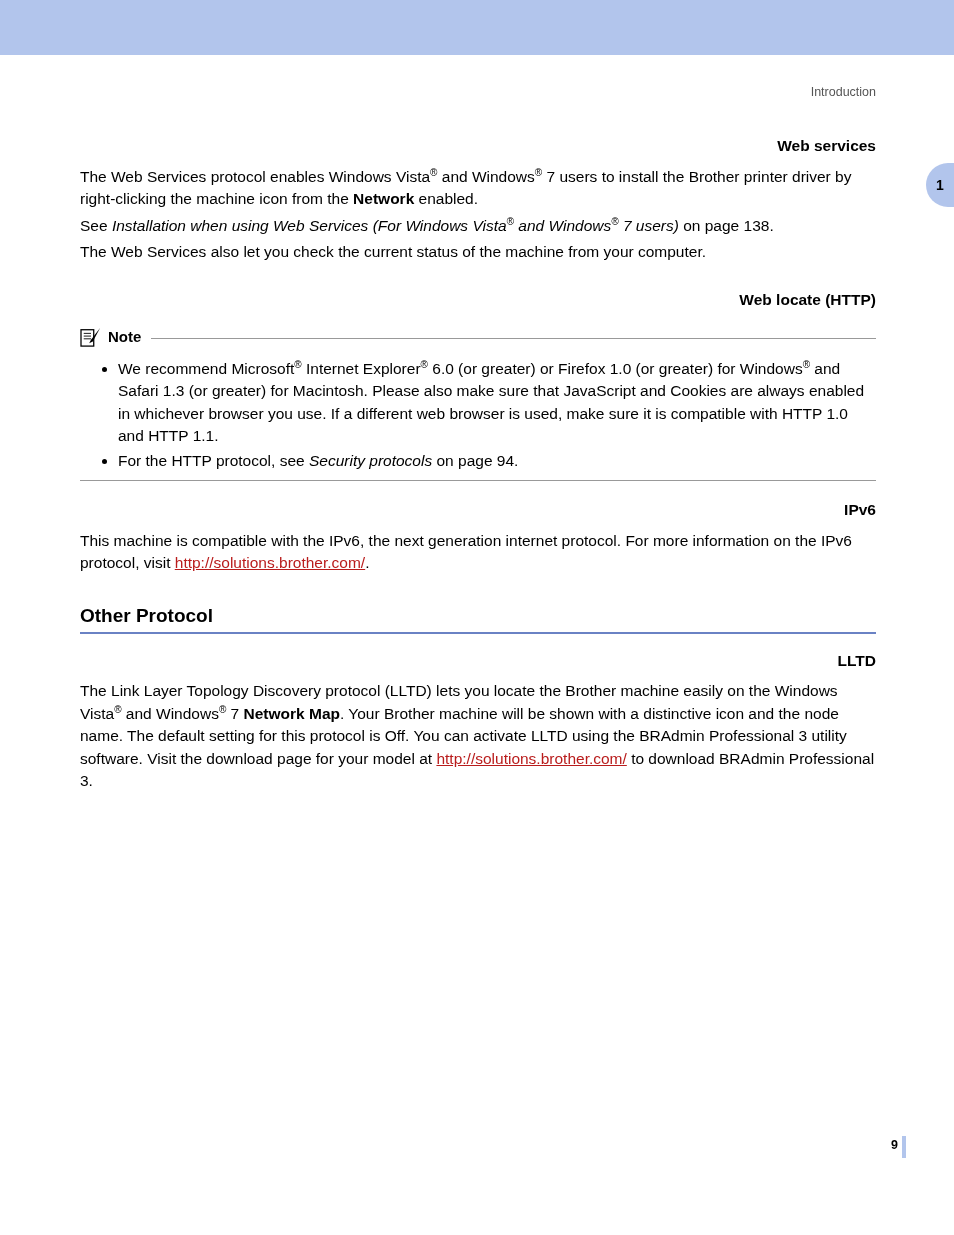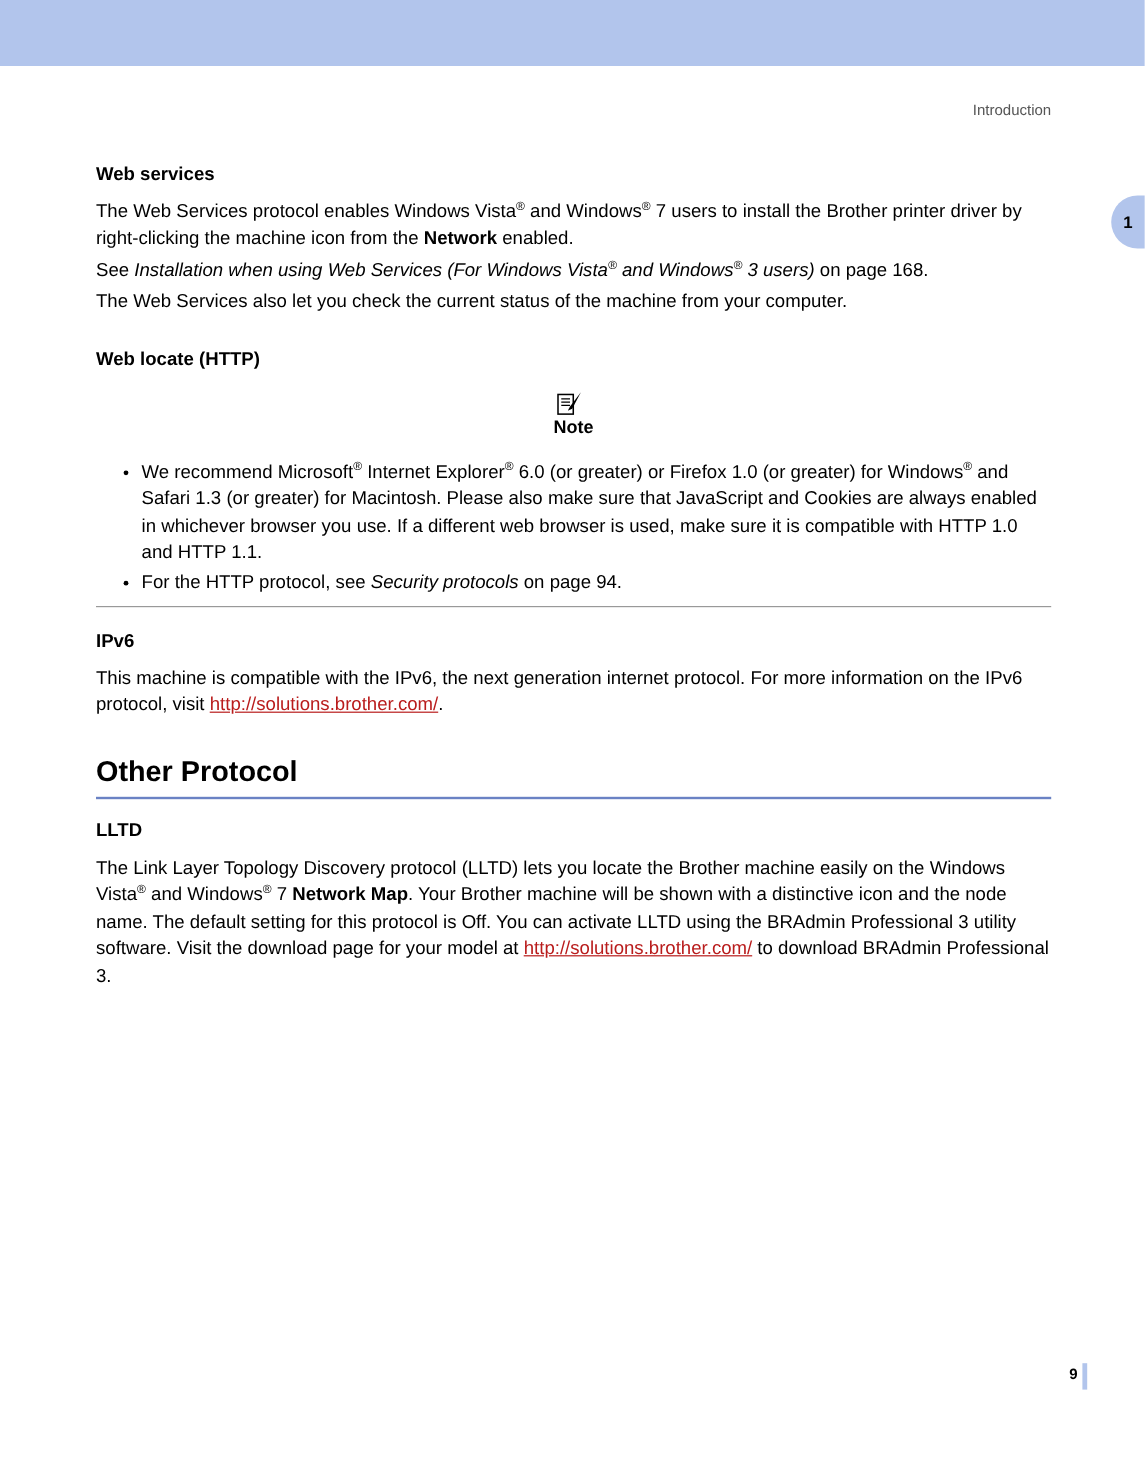--- a/index.html
+++ b/index.html
@@ -37,37 +37,37 @@
     text-align: center;
     line-height: 44px;
   }
   .content {
     margin: 34px 78px 0 80px;
   }
   .subhead {
     font-weight: bold;
     font-size: 15.5px;
     margin: 0 0 8px 0;
+    text-align: right;
   }
   .para {
     margin: 0 0 4px 0;
   }
   .block {
     margin-bottom: 26px;
   }
   sup {
     font-size: 10px;
     vertical-align: super;
     line-height: 0;
   }
   .note-header {
     display: flex;
     align-items: center;
     margin: 14px 0 10px 0;
-    flex-direction: column;
   }
   .note-header .icon {
     width: 22px;
     height: 20px;
     margin-right: 6px;
   }
   .note-header .label {
     font-weight: bold;
     font-size: 15px;
   }
@@ -93,21 +93,21 @@
     text-decoration: underline;
     color: #b91c1c;
     cursor: pointer;
   }
   .section-title-row {
     margin-top: 28px;
     margin-bottom: 16px;
   }
   .section-title {
     font-weight: bold;
-    font-size: 24px;
+    font-size: 19px;
     margin: 0 0 2px 0;
   }
   .section-rule {
     height: 2px;
     background: #6a82c4;
     margin-top: 2px;
   }
   .pagenum-wrap {
     position: absolute;
     right: 56px;
@@ -142,21 +142,21 @@
   <div class="side-tab">1</div>
 
   <div class="content">
 
     <div class="block">
       <div class="subhead">Web services</div>
       <p class="para">
         <span>The Web Services protocol enables Windows Vista</span><sup>®</sup><span> and Windows</span><sup>®</sup><span> 7 users to install the Brother printer driver by right-clicking the machine icon from the </span><strong>Network</strong><span> enabled.</span>
       </p>
       <p class="para">
-        <span>See </span><span class="italic">Installation when using Web Services (For Windows Vista</span><sup class="italic">®</sup><span class="italic"> and Windows</span><sup class="italic">®</sup><span class="italic"> 3 users)</span><span> on page 168.</span>
+        <span>See </span><span class="italic">Installation when using Web Services (For Windows Vista</span><sup class="italic">®</sup><span class="italic"> and Windows</span><sup class="italic">®</sup><span class="italic"> 7 users)</span><span> on page 138.</span>
       </p>
       <p class="para">The Web Services also let you check the current status of the machine from your computer.</p>
     </div>
 
     <div class="block" style="margin-bottom:14px;">
       <div class="subhead">Web locate (HTTP)</div>
     </div>
 
     <div>
       <div class="note-header">

